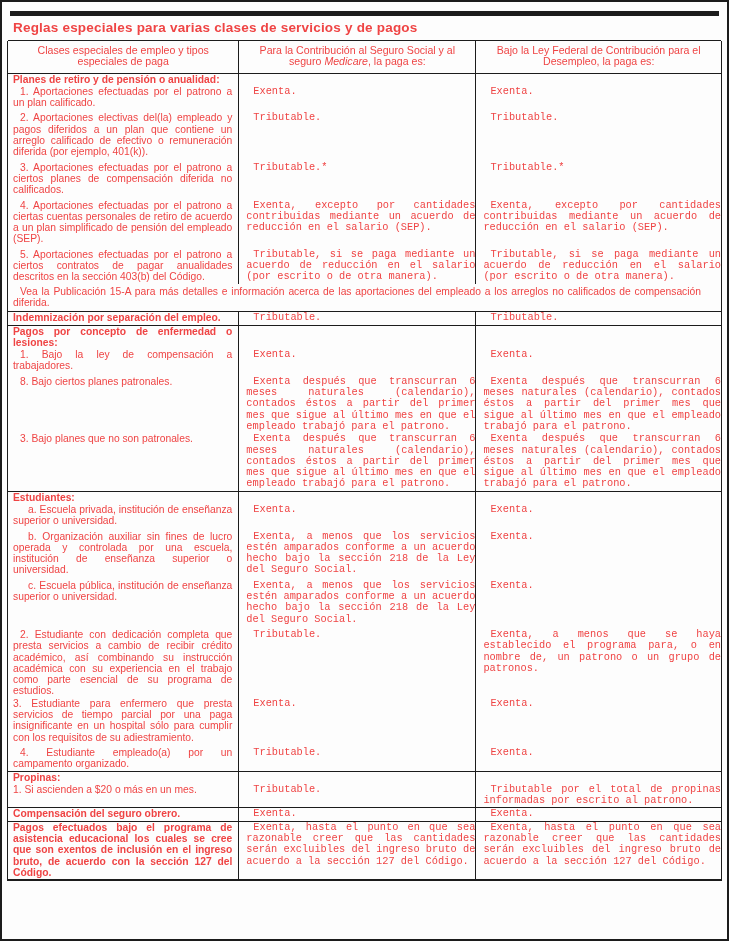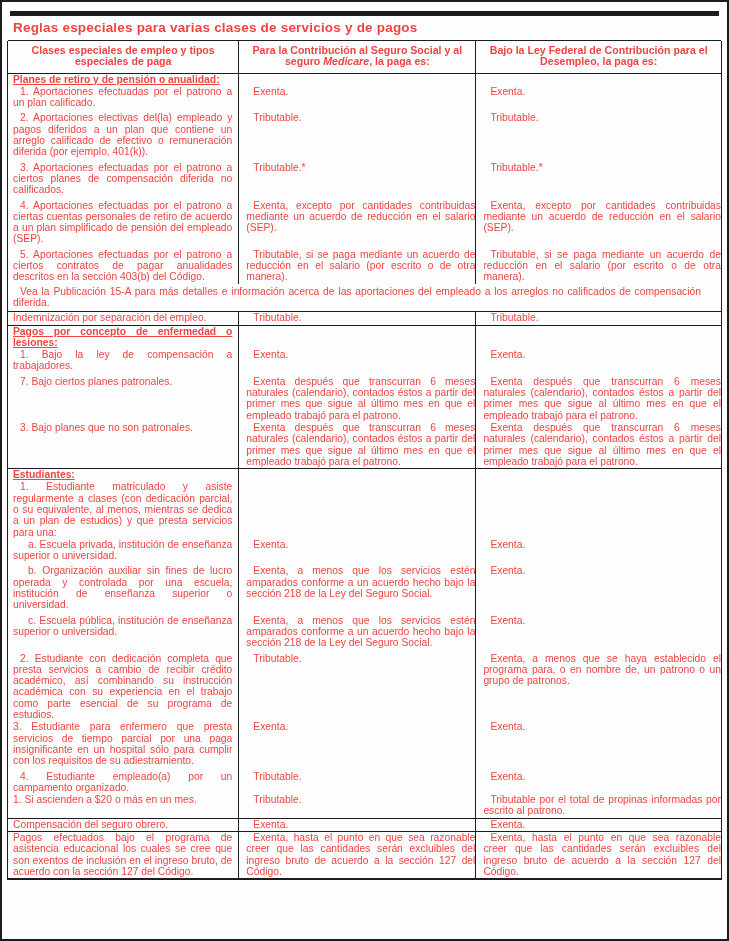--- a/index.html
+++ b/index.html
@@ -29,34 +29,34 @@
     font-size:10.3px;
     line-height:11.3px;
     border-left:1.2px solid #1c1c1c;
     border-right:1.2px solid #1c1c1c;
     border-bottom:2.2px solid #1c1c1c;
   }
   col.c1{width:32.4%;}
   col.c2{width:33.2%;}
   col.c3{width:34.4%;}
   th{
-    font-size:10.6px;font-weight:bold;text-align:center;
+    font-size:10.6px;font-weight:normal;text-align:center;
     vertical-align:middle;
     padding:4px 8px 5px 8px;
     border-bottom:1.4px solid #1c1c1c;
   }
   th.v, td.v{border-left:1.2px solid #1c1c1c;}
   td{vertical-align:top;padding:0 6px 1px 5px;}
-  td.c2,td.c3{padding-left:7px;padding-right:0;}
+  td.c2,td.c3{padding-left:7px;padding-right:0;font-family:Liberation Mono, monospace;}
   tr.sect td{border-top:1.2px solid #1c1c1c;}
   p{margin:0;text-align:justify;text-indent:7px;}
   p.flush{text-indent:0;}
   p.ind2{text-indent:15px;}
-  p.head{font-weight:bold;text-indent:0;text-decoration:underline;}
-  td.b p{font-weight:normal;}
+  p.head{font-weight:bold;text-indent:0;}
+  td.b p{font-weight:bold;}
   td.pad p{padding-top:3px;}
   td.note-cell{padding:2px 20px 3px 5px;}
   td.note-cell p{text-indent:7px;}
   .it{font-style:italic;}
 </style>
 </head>
 <body>
 
 <div class="page">
   <div class="top-bar"></div>
@@ -167,21 +167,21 @@
           </td>
         <td class="c2 v">
             <p>Exenta.</p>
           </td>
         <td class="c3 v">
             <p>Exenta.</p>
           </td>
       </tr>
       <tr>
         <td class="c1 pad">
-            <p>7. Bajo ciertos planes patronales.</p>
+            <p>8. Bajo ciertos planes patronales.</p>
           </td>
         <td class="c2 v pad">
             <p>Exenta después que transcurran 6 meses naturales (calendario), contados éstos a partir del primer mes que sigue al último mes en que el empleado trabajó para el patrono.</p>
           </td>
         <td class="c3 v pad">
             <p>Exenta después que transcurran 6 meses naturales (calendario), contados éstos a partir del primer mes que sigue al último mes en que el empleado trabajó para el patrono.</p>
           </td>
       </tr>
       <tr>
         <td class="c1">
@@ -196,90 +196,90 @@
       </tr>
       <tr class="sect">
         <td class="c1">
             <p class="head">Estudiantes:</p>
           </td>
         <td class="c2 v"></td>
         <td class="c3 v"></td>
       </tr>
       <tr>
         <td class="c1">
-            <p>1. Estudiante matriculado y asiste regularmente a clases (con dedicación parcial, o su equivalente, al menos, mientras se dedica a un plan de estudios) y que presta servicios para una:</p>
+            <p class="ind2">a. Escuela privada, institución de enseñanza superior o universidad.</p>
+          </td>
+        <td class="c2 v">
+            <p>Exenta.</p>
+          </td>
+        <td class="c3 v">
+            <p>Exenta.</p>
+          </td>
+      </tr>
+      <tr>
+        <td class="c1 pad">
+            <p class="ind2">b. Organización auxiliar sin fines de lucro operada y controlada por una escuela, institución de enseñanza superior o universidad.</p>
+          </td>
+        <td class="c2 v pad">
+            <p>Exenta, a menos que los servicios estén amparados conforme a un acuerdo hecho bajo la sección 218 de la Ley del Seguro Social.</p>
+          </td>
+        <td class="c3 v pad">
+            <p>Exenta.</p>
+          </td>
+      </tr>
+      <tr>
+        <td class="c1 pad">
+            <p class="ind2">c. Escuela pública, institución de enseñanza superior o universidad.</p>
+          </td>
+        <td class="c2 v pad">
+            <p>Exenta, a menos que los servicios estén amparados conforme a un acuerdo hecho bajo la sección 218 de la Ley del Seguro Social.</p>
+          </td>
+        <td class="c3 v pad">
+            <p>Exenta.</p>
+          </td>
+      </tr>
+      <tr>
+        <td class="c1 pad">
+            <p>2. Estudiante con dedicación completa que presta servicios a cambio de recibir crédito académico, así combinando su instrucción académica con su experiencia en el trabajo como parte esencial de su programa de estudios.</p>
+          </td>
+        <td class="c2 v pad">
+            <p>Tributable.</p>
+          </td>
+        <td class="c3 v pad">
+            <p>Exenta, a menos que se haya establecido el programa para, o en nombre de, un patrono o un grupo de patronos.</p>
+          </td>
+      </tr>
+      <tr>
+        <td class="c1">
+            <p class="flush">3. Estudiante para enfermero que presta servicios de tiempo parcial por una paga insignificante en un hospital sólo para cumplir con los requisitos de su adiestramiento.</p>
+          </td>
+        <td class="c2 v">
+            <p>Exenta.</p>
+          </td>
+        <td class="c3 v">
+            <p>Exenta.</p>
+          </td>
+      </tr>
+      <tr>
+        <td class="c1 pad">
+            <p>4. Estudiante empleado(a) por un campamento organizado.</p>
+          </td>
+        <td class="c2 v pad">
+            <p>Tributable.</p>
+          </td>
+        <td class="c3 v pad">
+            <p>Exenta.</p>
+          </td>
+      </tr>
+      <tr class="sect">
+        <td class="c1">
+            <p class="head">Propinas:</p>
           </td>
         <td class="c2 v"></td>
         <td class="c3 v"></td>
-      </tr>
-      <tr>
-        <td class="c1">
-            <p class="ind2">a. Escuela privada, institución de enseñanza superior o universidad.</p>
-          </td>
-        <td class="c2 v">
-            <p>Exenta.</p>
-          </td>
-        <td class="c3 v">
-            <p>Exenta.</p>
-          </td>
-      </tr>
-      <tr>
-        <td class="c1 pad">
-            <p class="ind2">b. Organización auxiliar sin fines de lucro operada y controlada por una escuela, institución de enseñanza superior o universidad.</p>
-          </td>
-        <td class="c2 v pad">
-            <p>Exenta, a menos que los servicios estén amparados conforme a un acuerdo hecho bajo la sección 218 de la Ley del Seguro Social.</p>
-          </td>
-        <td class="c3 v pad">
-            <p>Exenta.</p>
-          </td>
-      </tr>
-      <tr>
-        <td class="c1 pad">
-            <p class="ind2">c. Escuela pública, institución de enseñanza superior o universidad.</p>
-          </td>
-        <td class="c2 v pad">
-            <p>Exenta, a menos que los servicios estén amparados conforme a un acuerdo hecho bajo la sección 218 de la Ley del Seguro Social.</p>
-          </td>
-        <td class="c3 v pad">
-            <p>Exenta.</p>
-          </td>
-      </tr>
-      <tr>
-        <td class="c1 pad">
-            <p>2. Estudiante con dedicación completa que presta servicios a cambio de recibir crédito académico, así combinando su instrucción académica con su experiencia en el trabajo como parte esencial de su programa de estudios.</p>
-          </td>
-        <td class="c2 v pad">
-            <p>Tributable.</p>
-          </td>
-        <td class="c3 v pad">
-            <p>Exenta, a menos que se haya establecido el programa para, o en nombre de, un patrono o un grupo de patronos.</p>
-          </td>
-      </tr>
-      <tr>
-        <td class="c1">
-            <p class="flush">3. Estudiante para enfermero que presta servicios de tiempo parcial por una paga insignificante en un hospital sólo para cumplir con los requisitos de su adiestramiento.</p>
-          </td>
-        <td class="c2 v">
-            <p>Exenta.</p>
-          </td>
-        <td class="c3 v">
-            <p>Exenta.</p>
-          </td>
-      </tr>
-      <tr>
-        <td class="c1 pad">
-            <p>4. Estudiante empleado(a) por un campamento organizado.</p>
-          </td>
-        <td class="c2 v pad">
-            <p>Tributable.</p>
-          </td>
-        <td class="c3 v pad">
-            <p>Exenta.</p>
-          </td>
       </tr>
       <tr>
         <td class="c1">
             <p class="flush">1. Si ascienden a $20 o más en un mes.</p>
           </td>
         <td class="c2 v">
             <p>Tributable.</p>
           </td>
         <td class="c3 v">
             <p>Tributable por el total de propinas informadas por escrito al patrono.</p>

